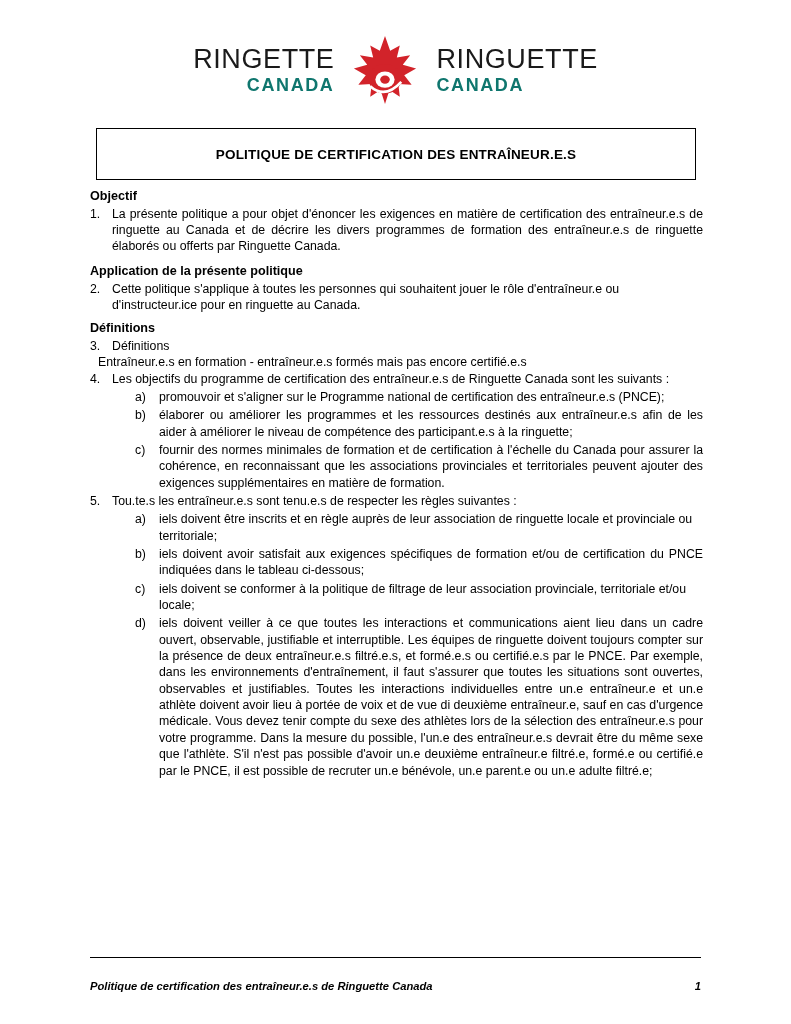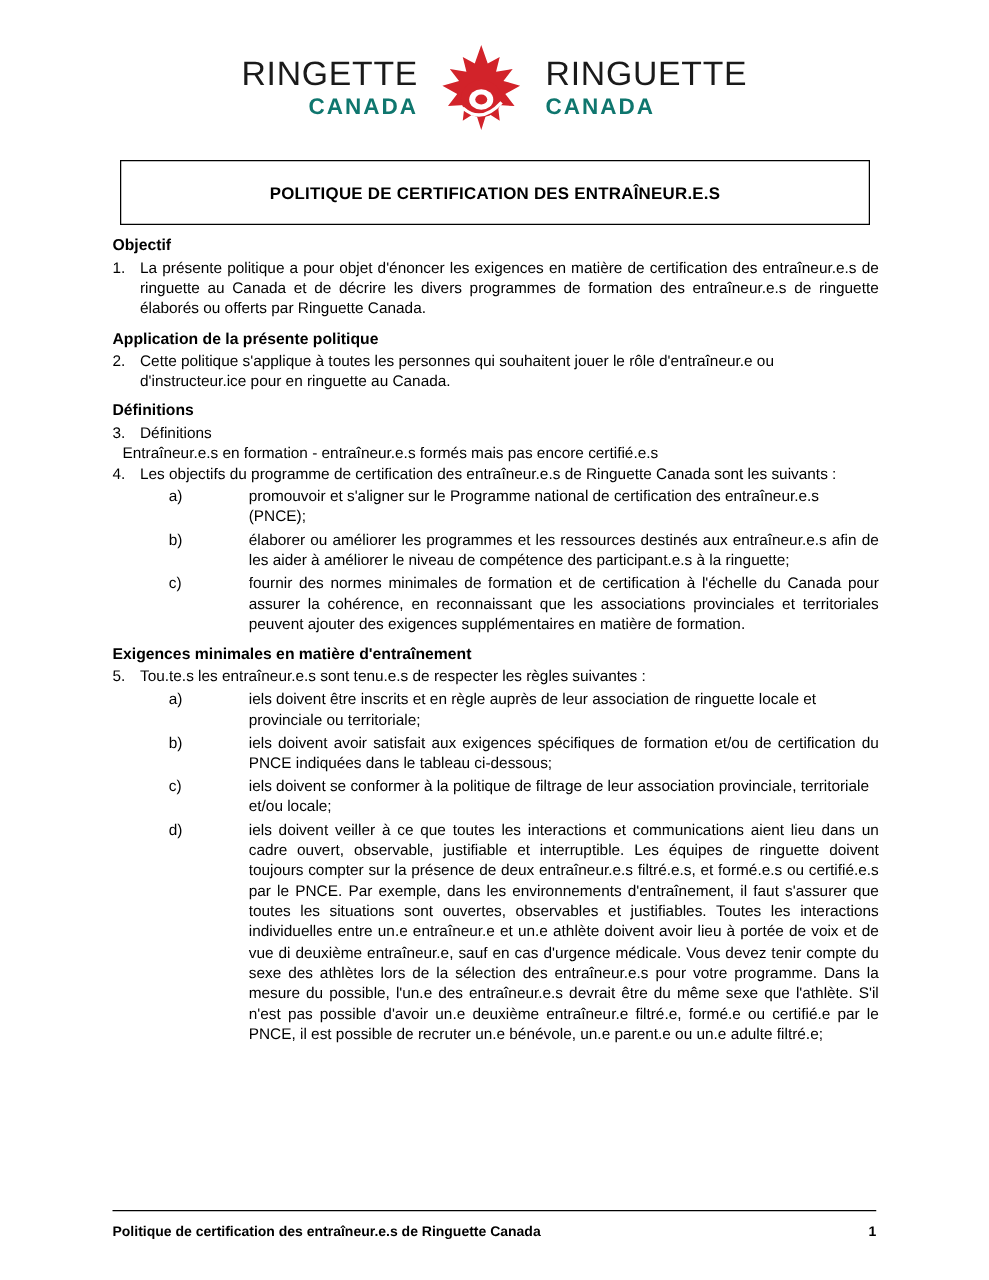--- a/index.html
+++ b/index.html
@@ -128,38 +128,38 @@
     margin-bottom: 2px;
   }
   .lettitem .let {
     width: 24px;
     flex: 0 0 24px;
     text-align: left;
   }
   .lettitem .body {
     flex: 1;
     text-align: justify;
-    margin-left: 40px;
   }
   .lettitem .body.nj { text-align: left; }
   .gap-s { height: 7px; }
 
   
   .footer {
     position: absolute;
     left: 90px;
     right: 90px;
     bottom: 32px;
     border-top: 1.2px solid #000;
-    padding-top: 11px;
+    padding-top: 22px;
     display: flex;
     justify-content: space-between;
     align-items: baseline;
     font-size: 11.2px;
     font-weight: bold;
+    font-style: italic;
   }
   .footer .pg { font-weight: bold; }
 </style>
 </head>
 <body>
 
 <div class="page">
 
   <div class="logo-block">
     <div class="logo-left">
@@ -221,21 +221,20 @@
       <div class="lettitem">
         <div class="let">b)</div>
         <div class="body">élaborer ou améliorer les programmes et les ressources destinés aux entraîneur.e.s afin de les aider à améliorer le niveau de compétence des participant.e.s à la ringuette;</div>
       </div>
       <div class="lettitem">
         <div class="let">c)</div>
         <div class="body">fournir des normes minimales de formation et de certification à l'échelle du Canada pour assurer la cohérence, en reconnaissant que les associations provinciales et territoriales peuvent ajouter des exigences supplémentaires en matière de formation.</div>
       </div>
     </div>
 
-    <div class="sec-head sp">Exigences minimales en matière d'entraînement</div>
     <div class="numitem">
       <div class="num">5.</div>
       <div class="body nj">Tou.te.s les entraîneur.e.s sont tenu.e.s de respecter les règles suivantes :</div>
     </div>
     <div class="lettlist">
       <div class="lettitem">
         <div class="let">a)</div>
         <div class="body nj">iels doivent être inscrits et en règle auprès de leur association de ringuette locale et provinciale ou territoriale;</div>
       </div>
       <div class="lettitem">

